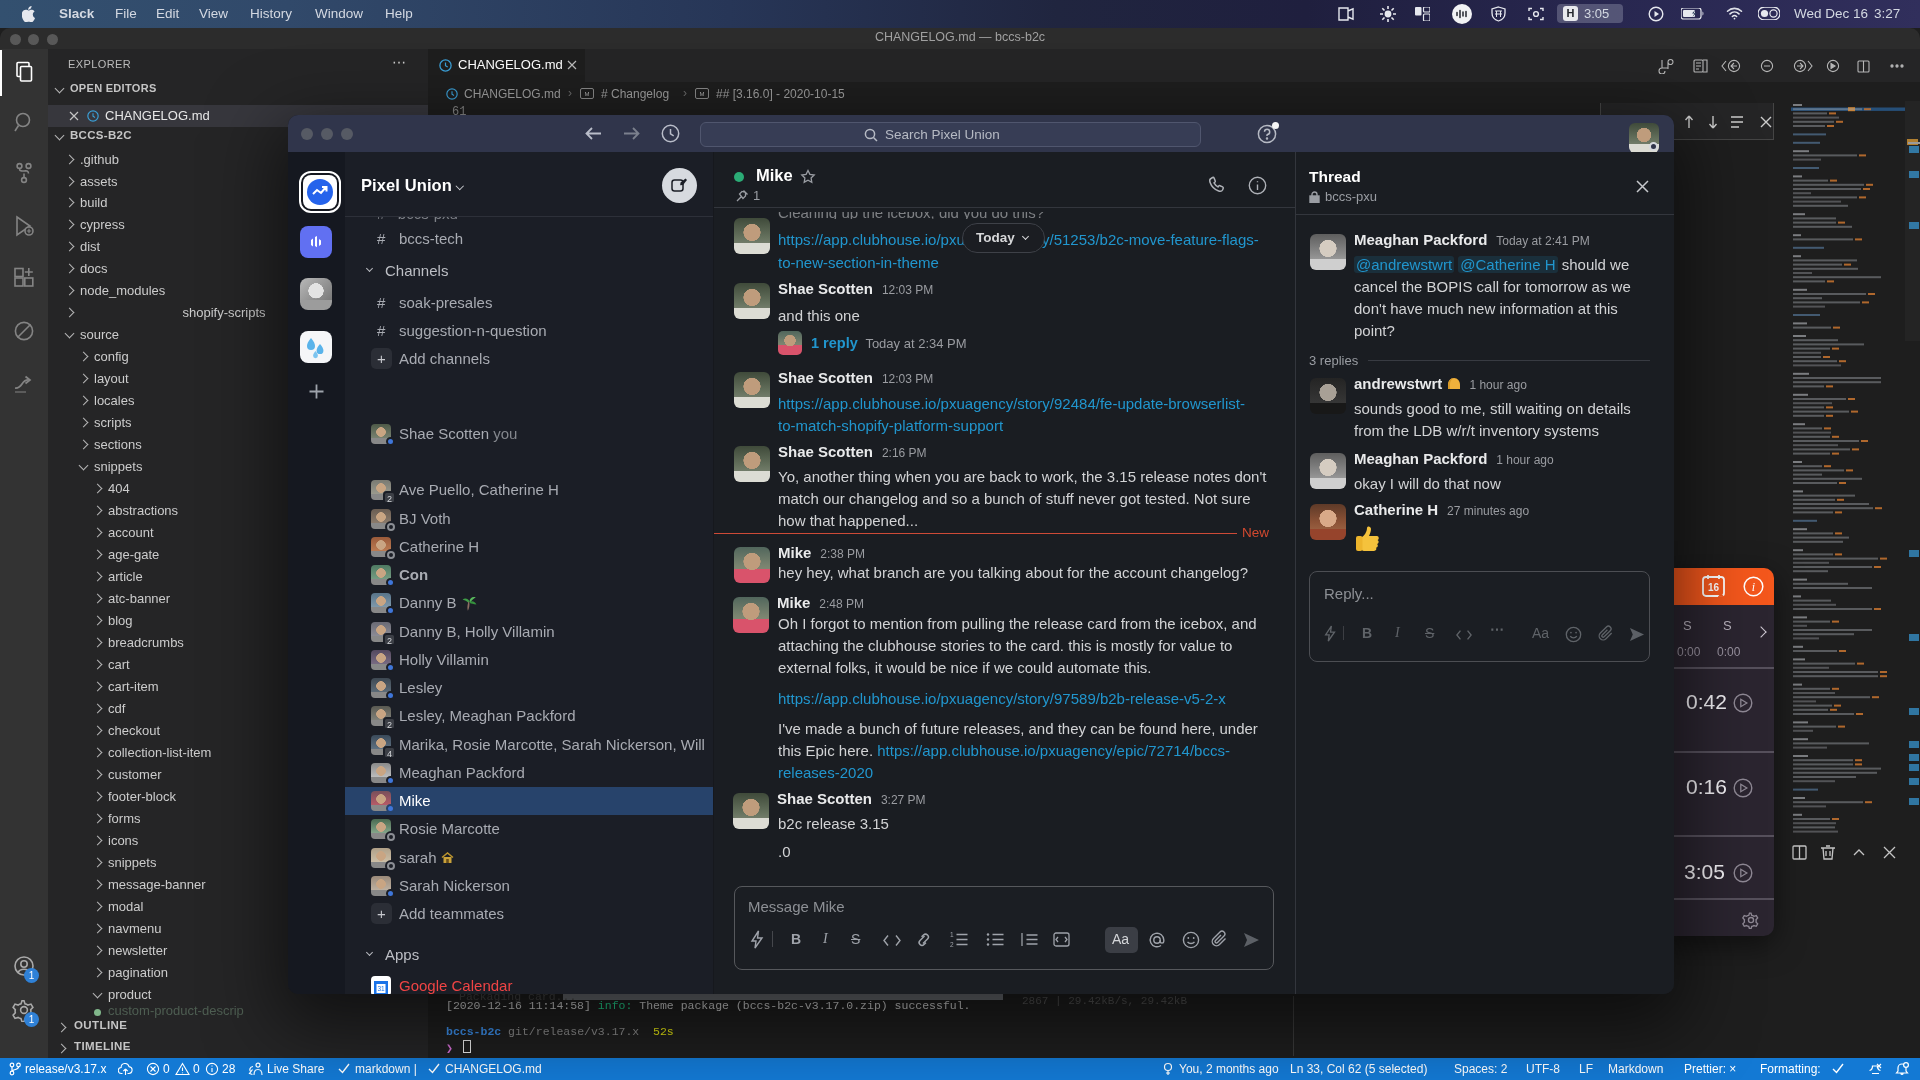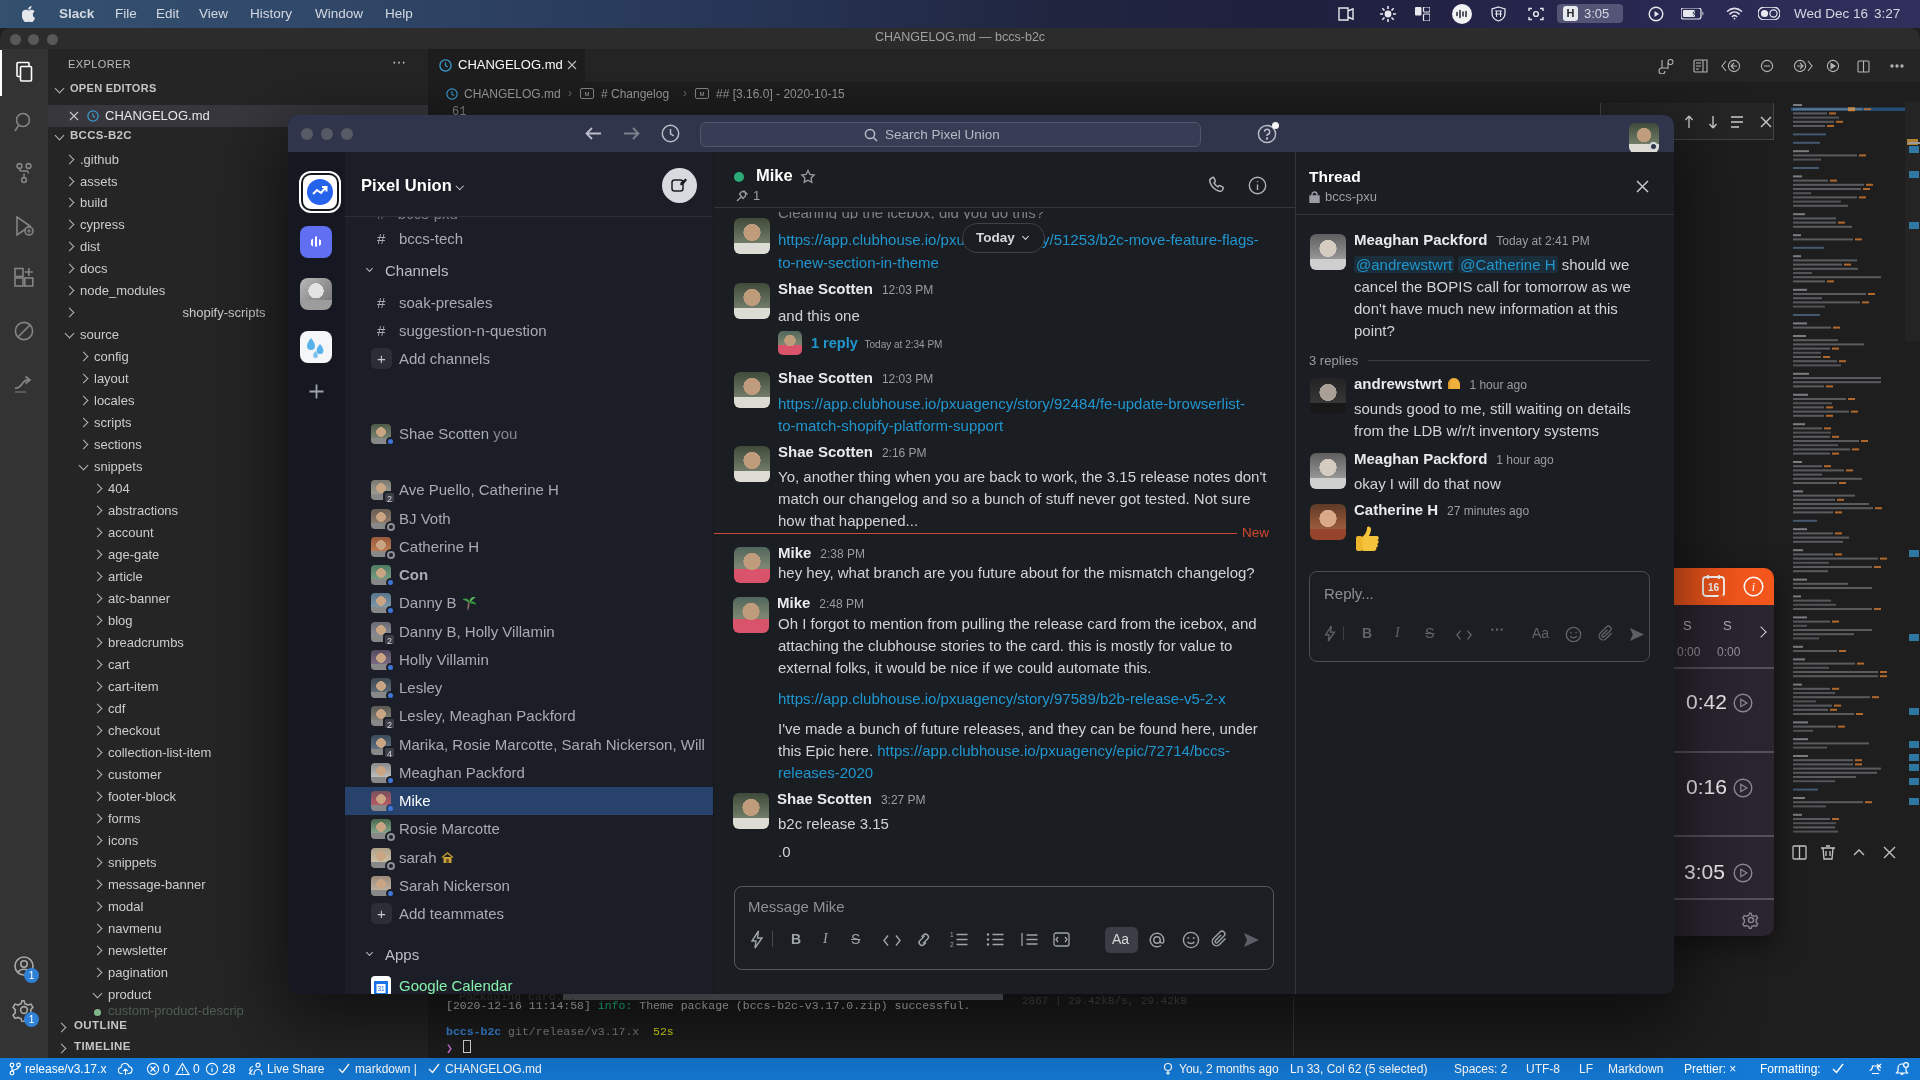--- a/index.html
+++ b/index.html
@@ -868,21 +868,21 @@
     <div class="abs srow" style="left:57px; top:826px;">
         <span class="chev down" style="left:22px; top:9px; border-color:#b8bac0; width:5px; height:5px;"></span>
         <span style="position:absolute; left:40px; color:#bdbfc5;">Apps</span>
       </div>
     <div class="abs srow" style="left:57px; top:857px;">
         <span class="dmav" style="background:#ffffff; text-align:center;"><svg width="14" height="14" viewBox="0 0 14 14" style="margin-top:3px;">
             <rect x="0" y="0" width="14" height="14" fill="#1a73e8"></rect>
             <rect x="2.5" y="3" width="9" height="9" fill="#ffffff"></rect>
             <text x="7" y="10" font-size="6.5" fill="#1a73e8" text-anchor="middle" font-family="Liberation Sans">31</text>
           </svg></span>
-        <span style="position:absolute; left:54px; color:#86efac;">Google Calendar</span>
+        <span style="position:absolute; left:54px; color:#ef4444;">Google Calendar</span>
       </div>
     <div class="abs sl-chat"></div>
     <div class="abs" style="left:425px; top:37px; width:1px; height:842px; background:#16181d;"></div>
     <div class="abs" style="left:426px; top:92px; width:581px; height:1px; background:#33363d;"></div>
     <span class="abs" style="left:446px; top:57px; width:10px; height:10px; border-radius:50%; background:#2bac76;"></span>
     <div class="abs" style="left:468px; top:51px; color:#ffffff; font-size:16.5px; font-weight:bold;">Mike</div>
     <svg class="abs" style="left:512px; top:54px;" width="16" height="15" viewBox="0 0 16 15" fill="none" stroke="#9a9da3" stroke-width="1.3">
         <path d="M8 1.5l1.9 3.9 4.3.6-3.1 3 .7 4.3L8 11.2l-3.8 2 .7-4.2-3.1-3 4.3-.6z"></path>
       </svg>
     <svg class="abs" style="left:447px; top:74px;" width="14" height="14" viewBox="0 0 14 14" fill="none" stroke="#9a9da3" stroke-width="1.3">
@@ -904,35 +904,35 @@
     <div class="abs msg-text lnk" style="left:754px; top:116px;">y/51253/b2c-move-feature-flags-</div>
     <div class="abs msg-text lnk" style="left:490px; top:139px;">to-new-section-in-theme</div>
     <div class="abs" style="left:674px; top:108px; width:83px; height:30px; background:#1b1d22; border:1px solid #3e4148; border-radius:15px;">
       <span style="position:absolute; left:13px; top:6px; color:#d6d7d9; font-size:13.5px; font-weight:bold;">Today</span>
       <span class="chev down" style="left:60px; top:10px; border-color:#d6d7d9; width:5px; height:5px;"></span>
     </div>
     <div class="abs face av-shae mav" style="left:446px; top:168px;"></div>
     <div class="abs" style="left:490px; top:165px;"><span class="msg-name">Shae Scotten</span>&nbsp; <span class="msg-time">12:03 PM</span></div>
     <div class="abs msg-text" style="left:490px; top:192px;">and this one</div>
     <div class="abs face av-mike" style="left:490px; top:216px; width:24px; height:24px; border-radius:5px;"></div>
-    <div class="abs" style="left:523px; top:220px; font-size:14.5px;"><span class="lnk" style="font-weight:bold;">1 reply</span> <span style="color:#9a9ca1; font-size:10px;">&nbsp;Today at 2:34 PM</span></div>
+    <div class="abs" style="left:523px; top:220px; font-size:14.5px;"><span class="lnk" style="font-weight:bold;">1 reply</span> <span style="color:#9a9ca1; font-size:13px;">&nbsp;Today at 2:34 PM</span></div>
     <div class="abs face av-shae mav" style="left:446px; top:257px;"></div>
     <div class="abs" style="left:490px; top:254px;"><span class="msg-name">Shae Scotten</span>&nbsp; <span class="msg-time">12:03 PM</span></div>
     <div class="abs msg-text lnk" style="left:490px; top:280px;">https://app.clubhouse.io/pxuagency/story/92484/fe-update-browserlist-</div>
     <div class="abs msg-text lnk" style="left:490px; top:302px;">to-match-shopify-platform-support</div>
     <div class="abs face av-shae mav" style="left:446px; top:331px;"></div>
     <div class="abs" style="left:490px; top:328px;"><span class="msg-name">Shae Scotten</span>&nbsp; <span class="msg-time">2:16 PM</span></div>
     <div class="abs msg-text" style="left:490px; top:353px;">Yo, another thing when you are back to work, the 3.15 release notes don't</div>
     <div class="abs msg-text" style="left:490px; top:375px;">match our changelog and so a bunch of stuff never got tested. Not sure</div>
     <div class="abs msg-text" style="left:490px; top:397px;">how that happened...</div>
     <div class="abs" style="left:426px; top:418px; width:523px; height:1px; background:#cd4a37;"></div>
     <div class="abs" style="left:954px; top:410px; color:#d2492f; font-size:13.5px;">New</div>
     <div class="abs face av-mike mav" style="left:446px; top:432px;"></div>
     <div class="abs" style="left:490px; top:429px;"><span class="msg-name">Mike</span>&nbsp; <span class="msg-time">2:38 PM</span></div>
-    <div class="abs msg-text" style="left:490px; top:449px;">hey hey, what branch are you future about for the mismatch changelog?</div>
+    <div class="abs msg-text" style="left:490px; top:449px;">hey hey, what branch are you talking about for the account changelog?</div>
     <div class="abs face av-mike mav" style="left:445px; top:482px;"></div>
     <div class="abs" style="left:489px; top:479px;"><span class="msg-name">Mike</span>&nbsp; <span class="msg-time">2:48 PM</span></div>
     <div class="abs msg-text" style="left:490px; top:500px;">Oh I forgot to mention from pulling the release card from the icebox, and</div>
     <div class="abs msg-text" style="left:490px; top:522px;">attaching the clubhouse stories to the card. this is mostly for value to</div>
     <div class="abs msg-text" style="left:490px; top:544px;">external folks, it would be nice if we could automate this.</div>
     <div class="abs msg-text lnk" style="left:490px; top:575px;">https://app.clubhouse.io/pxuagency/story/97589/b2b-release-v5-2-x</div>
     <div class="abs msg-text" style="left:490px; top:605px;">I've made a bunch of future releases, and they can be found here, under</div>
     <div class="abs msg-text" style="left:490px; top:627px;">this Epic here. <span class="lnk">https://app.clubhouse.io/pxuagency/epic/72714/bccs-</span></div>
     <div class="abs msg-text lnk" style="left:490px; top:649px;">releases-2020</div>
     <div class="abs face av-shae mav" style="left:445px; top:678px;"></div>

